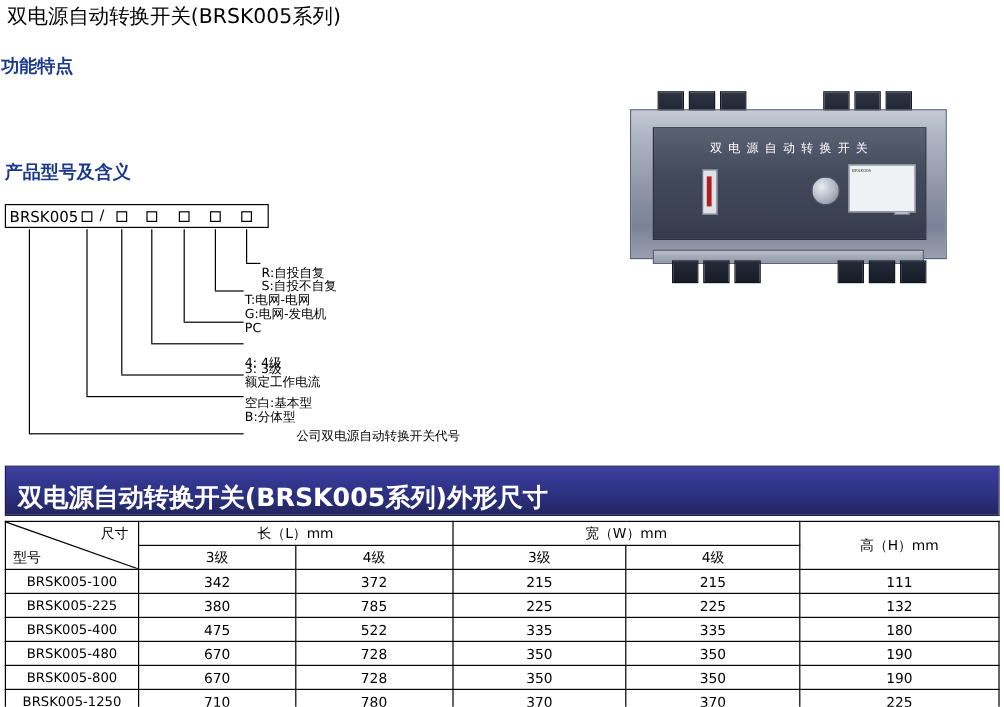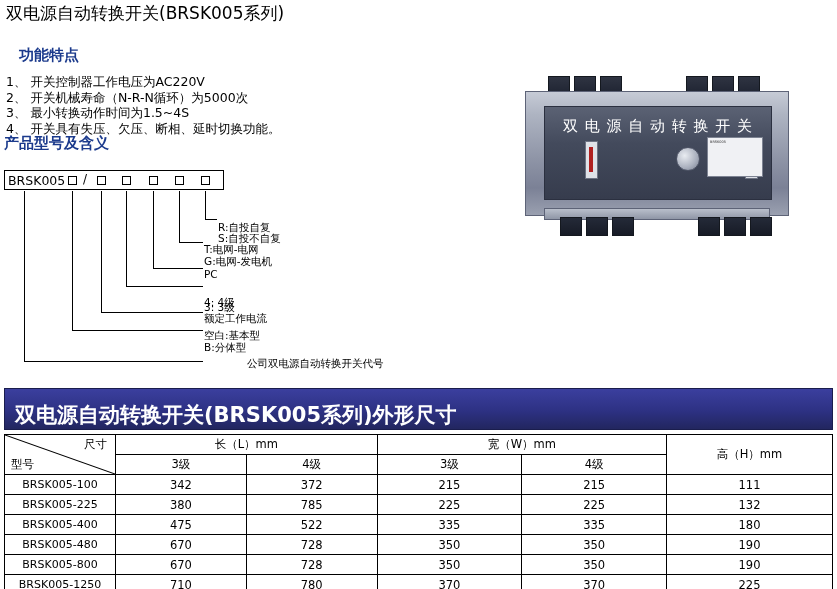--- a/index.html
+++ b/index.html
@@ -33,21 +33,21 @@
   }
 
   
   .sec-heading {
     position: absolute;
     font-size: 15px;
     font-weight: bold;
     color: #1b3a8c;
     white-space: nowrap;
   }
-  #sec-features { left: 19px; top: 46px; }
+  #sec-features { left: 1px; top: 46px; }
   #sec-model    { left: 4px; top: 134px; text-align: center; }
 
   
   .feature-list {
     position: absolute;
     left: 6px;
     top: 74px;
     font-size: 12.5px;
     line-height: 15.5px;
     color: #000;
@@ -126,21 +126,21 @@
     background: linear-gradient(180deg,#5b6274 0%,#434a5c 40%,#363c4d 100%);
     border: 1px solid #2b3040;
   }
   .dev-label {
     position: absolute;
     left: 0;
     top: 10px;
     width: 100%;
     text-align: center;
     color: #ffffff;
-    font-size: 15px;
+    font-size: 10px;
     letter-spacing: 1px;
     white-space: nowrap;
   }
   .lug {
     position: absolute;
     width: 20px;
     height: 19px;
     background: linear-gradient(180deg,#2f3442 0%,#1d2230 100%);
     border: 1px solid #14181f;
   }
@@ -265,26 +265,20 @@
 </style>
 </head>
 <body>
 
 <div class="page">
 
   <div class="main-title">双电源自动转换开关(BRSK005系列)</div>
 
   <div class="sec-heading" id="sec-features">功能特点</div>
 
-  <div class="feature-list">
-    <div>1、 开关控制器工作电压为AC220V</div>
-    <div>2、 开关机械寿命（N-R-N循环）为5000次</div>
-    <div>3、 最小转换动作时间为1.5~4S</div>
-    <div>4、 开关具有失压、欠压、断相、延时切换功能。</div>
-  </div>
 
   <div class="sec-heading" id="sec-model">产品型号及含义</div>
 
   <div class="model-box"></div>
   <div class="model-code">BRSK005</div>
 
   <div class="slot" style="left:68px;  top:176px;"></div>
   <div class="slash" style="left:83px; top:172px;">/</div>
   <div class="slot" style="left:97px;  top:176px;"></div>
   <div class="slot" style="left:122px; top:176px;"></div>

